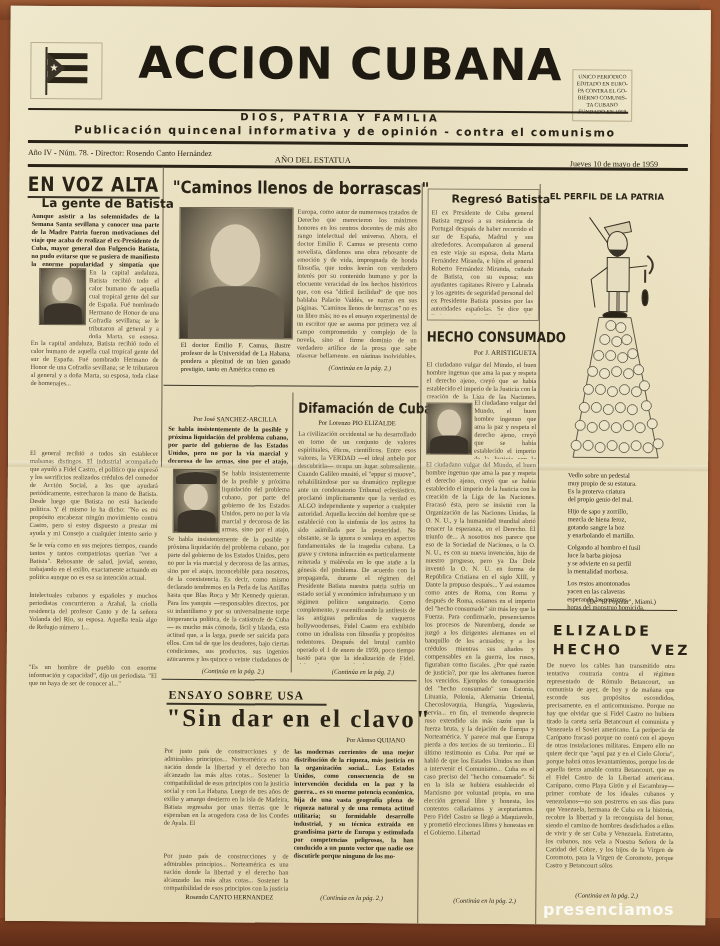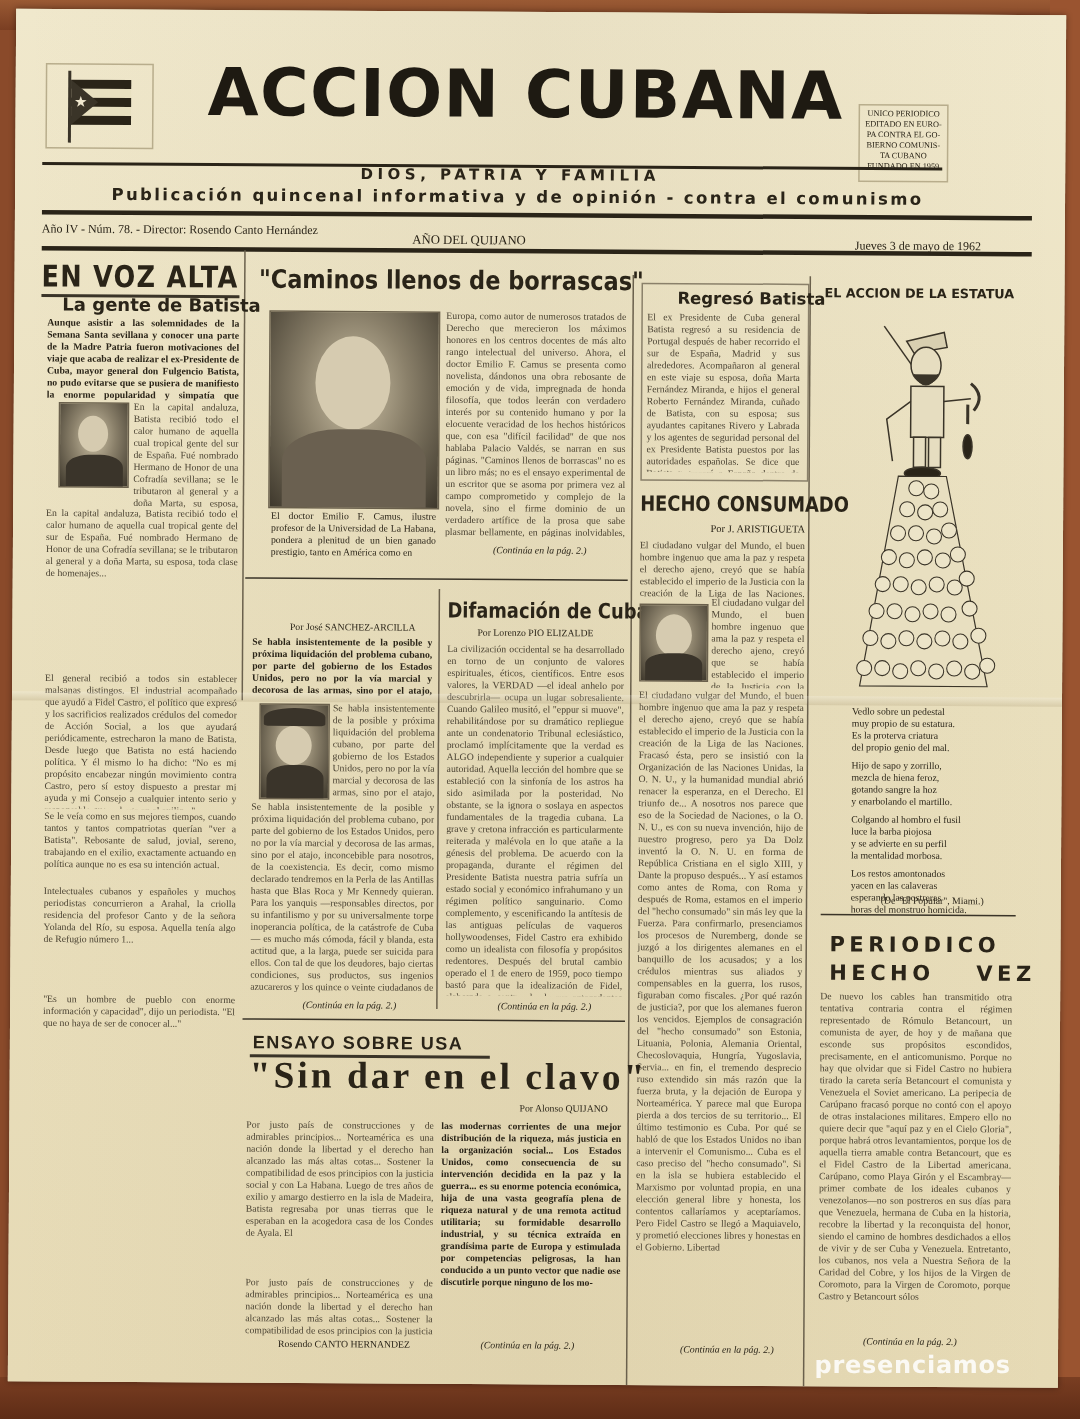--- a/index.html
+++ b/index.html
@@ -61,21 +61,21 @@
   .h-mano { position:absolute; left:32px; top:190px; font-family:"DejaVu Sans", sans-serif; font-size:12px; font-weight:bold; }
   .h-caminos { position:absolute; left:163px; top:170px; font-family:"DejaVu Sans", sans-serif; font-size:17px; font-weight:bold; transform:scaleX(0.88); transform-origin:left; }
   .h-regreso { position:absolute; left:422px; top:184px; font-family:"DejaVu Sans", sans-serif; font-size:11px; font-weight:bold;padding-left:20px; }
   .h-hecho { position:absolute; left:418px; top:320px; font-family:"DejaVu Sans", sans-serif; font-size:14px; font-weight:bold; transform:scaleX(0.85); transform-origin:left; }
   .byline-hecho { position:absolute; left:465px; top:340px; font-size:7px; }
   .h-perfil { position:absolute; left:540px; top:182px; font-family:"DejaVu Sans", sans-serif; font-size:8.5px; font-weight:bold; }
   .h-coex { position:absolute; left:163px; top:387px; font-size:20px; letter-spacing:1px; }
   .byline-coex { position:absolute; left:185px; top:408px; font-size:6.5px; }
   .h-difa { position:absolute; left:290px; top:392px; font-family:"DejaVu Sans", sans-serif; font-size:14px; font-weight:bold; transform:scaleX(0.85); transform-origin:left; }
   .byline-difa { position:absolute; left:310px; top:411px; font-size:6.5px; }
-  .h-ensayo { position:absolute; left:162px; top:681px; font-family:Liberation Sans, sans-serif; font-size:12px; font-weight:bold; letter-spacing:1px; }
+  .h-ensayo { position:absolute; left:162px; top:681px; font-family:Liberation Serif, serif; font-size:12px; font-weight:bold; letter-spacing:1px; }
   .h-sindar { position:absolute; left:160px; top:697px; font-size:25px; font-weight:bold; letter-spacing:2px; }
   .byline-sindar { position:absolute; left:340px; top:728px; font-size:6.5px; }
   .h-venez { position:absolute; left:546px; top:612px; font-family:"DejaVu Sans", sans-serif; font-size:14px; font-weight:bold; letter-spacing:3px; line-height:19px; }
 
   
   .photo { position:absolute; background:radial-gradient(ellipse at 50% 40%, #cfc4a8 0%, #8a806a 45%, #3e382c 100%); border:1px solid #6a604c; }
   .photo .face { position:absolute; border-radius:50%; background:#d6cbb0; }
   .photo .suit { position:absolute; background:#3a342a; border-radius:40% 40% 0 0; }
 
   
@@ -127,22 +127,22 @@
     <div>EDITADO EN EURO-</div>
     <div>PA CONTRA EL GO-</div>
     <div>BIERNO COMUNIS-</div>
     <div>TA CUBANO</div>
     <div>FUNDADO EN 1959</div>
   </div>
   <div class="rule-thick" style="left:18px; top:102px; width:600px; height:2px;"></div>
   <div class="tagline">Publicación quincenal informativa y de opinión - contra el comunismo</div>
   <div class="rule-thick" style="left:18px; top:134px; width:660px;"></div>
   <div class="issue">Año IV - Núm. 78. - Director: Rosendo Canto Hernández</div>
-  <div class="year-label">AÑO DEL QUIJANO</div>
-  <div class="date">Jueves 3 de mayo de 1962</div>
+  <div class="year-label">AÑO DEL ESTATUA</div>
+  <div class="date">Jueves 10 de mayo de 1959</div>
   <div class="rule-thick" style="left:18px; top:158px; width:660px;"></div>
 
   <div class="col-rule" style="left:153px; top:160px; height:300px;"></div>
   <div class="col-rule" style="left:412px; top:175px; height:740px;"></div>
   <div class="col-rule" style="left:530px; top:175px; height:740px;"></div>
   <div class="col-rule" style="left:284px; top:385px; height:280px;"></div>
   <div class="rule-thin" style="left:155px; top:378px; width:255px;"></div>
   <div class="rule-thin" style="left:155px; top:672px; width:255px;"></div>
   <div class="rule-thin" style="left:540px; top:600px; width:130px;"></div>
 
@@ -194,21 +194,21 @@
   <div class="byline-hecho">Por J. ARISTIGUETA</div>
   <div class="textblock" style="left:418px; top:352px; width:110px; height:38px;">El ciudadano vulgar del Mundo, el buen hombre ingenuo que ama la paz y respeta el derecho ajeno, creyó que se había establecido el imperio de la Justicia con la creación de la Liga de las Naciones. Fracasó ésta, pero se insistió con la Organización de las Naciones Unidas, la O. N. U., y la humanidad mundial abrió renacer la esperanza, en el Derecho. El triunfo de... A nosotros nos parece que eso de la Sociedad de Naciones, o la O. N. U., es con su nueva invención, hijo de nuestro progreso, pero ya Da Dolz inventó la O. N. U. en forma de República Cristiana en el siglo XIII, y Dante la propuso después... Y así estamos como antes de Roma, con Roma y después de Roma, estamos en el imperio del "hecho consumado" sin más ley que la Fuerza. Para confirmarlo, presenciamos los procesos de Nuremberg, donde se juzgó a los dirigentes alemanes en el banquillo de los acusados; y a los crédulos mientras sus aliados y compensables en la guerra, los rusos, figuraban como fiscales. ¿Por qué razón de justicia?, por que los alemanes fueron los vencidos. Ejemplos de consagración del "hecho consumado" son Estonia, Lituania, Polonia, Alemania Oriental, Checoslovaquia, Hungría, Yugoslavia, Servia... en fin, el tremendo desprecio ruso extendido sin más razón que la fuerza bruta, y la dejación de Europa y Norteamérica. Y parece mal que Europa pierda a dos tercios de su territorio... El último testimonio es Cuba. Por qué se habló de que los Estados Unidos no iban a intervenir el Comunismo... Cuba es el caso preciso del "hecho consumado". Si en la isla se hubiera establecido el Marxismo por voluntad propia, en una elección general libre y honesta, los contentos callaríamos y aceptaríamos. Pero Fidel Castro se llegó a Maquiavelo, y prometió elecciones libres y honestas en el Gobierno. Libertad</div>
   <div class="photo" style="left:418px; top:394px; width:44px; height:50px;">
     <div class="face" style="left:10px; top:6px; width:24px; height:28px;"></div>
     <div class="suit" style="left:3px; top:32px; width:38px; height:18px;"></div>
   </div>
   <div class="textblock" style="left:466px; top:390px; width:62px; height:60px;">El ciudadano vulgar del Mundo, el buen hombre ingenuo que ama la paz y respeta el derecho ajeno, creyó que se había establecido el imperio de la Justicia con la creación de la Liga de las Naciones. Fracasó ésta, pero se insistió con la Organización de las Naciones Unidas, la O. N. U., y la humanidad mundial abrió renacer la esperanza, en el Derecho. El triunfo de... A nosotros nos parece que eso de la Sociedad de Naciones, o la O. N. U., es con su nueva invención, hijo de nuestro progreso, pero ya Da Dolz inventó la O. N. U. en forma de República Cristiana en el siglo XIII, y Dante la propuso después... Y así estamos como antes de Roma, con Roma y después de Roma, estamos en el imperio del "hecho consumado" sin más ley que la Fuerza. Para confirmarlo, presenciamos los procesos de Nuremberg, donde se juzgó a los dirigentes alemanes en el banquillo de los acusados; y a los crédulos mientras sus aliados y compensables en la guerra, los rusos, figuraban como fiscales. ¿Por qué razón de justicia?, por que los alemanes fueron los vencidos. Ejemplos de consagración del "hecho consumado" son Estonia, Lituania, Polonia, Alemania Oriental, Checoslovaquia, Hungría, Yugoslavia, Servia... en fin, el tremendo desprecio ruso extendido sin más razón que la fuerza bruta, y la dejación de Europa y Norteamérica. Y parece mal que Europa pierda a dos tercios de su territorio... El último testimonio es Cuba. Por qué se habló de que los Estados Unidos no iban a intervenir el Comunismo... Cuba es el caso preciso del "hecho consumado". Si en la isla se hubiera establecido el Marxismo por voluntad propia, en una elección general libre y honesta, los contentos callaríamos y aceptaríamos. Pero Fidel Castro se llegó a Maquiavelo, y prometió elecciones libres y honestas en el Gobierno. Libertad</div>
   <div class="textblock" style="left:418px; top:452px; width:110px; height:430px;">El ciudadano vulgar del Mundo, el buen hombre ingenuo que ama la paz y respeta el derecho ajeno, creyó que se había establecido el imperio de la Justicia con la creación de la Liga de las Naciones. Fracasó ésta, pero se insistió con la Organización de las Naciones Unidas, la O. N. U., y la humanidad mundial abrió renacer la esperanza, en el Derecho. El triunfo de... A nosotros nos parece que eso de la Sociedad de Naciones, o la O. N. U., es con su nueva invención, hijo de nuestro progreso, pero ya Da Dolz inventó la O. N. U. en forma de República Cristiana en el siglo XIII, y Dante la propuso después... Y así estamos como antes de Roma, con Roma y después de Roma, estamos en el imperio del "hecho consumado" sin más ley que la Fuerza. Para confirmarlo, presenciamos los procesos de Nuremberg, donde se juzgó a los dirigentes alemanes en el banquillo de los acusados; y a los crédulos mientras sus aliados y compensables en la guerra, los rusos, figuraban como fiscales. ¿Por qué razón de justicia?, por que los alemanes fueron los vencidos. Ejemplos de consagración del "hecho consumado" son Estonia, Lituania, Polonia, Alemania Oriental, Checoslovaquia, Hungría, Yugoslavia, Servia... en fin, el tremendo desprecio ruso extendido sin más razón que la fuerza bruta, y la dejación de Europa y Norteamérica. Y parece mal que Europa pierda a dos tercios de su territorio... El último testimonio es Cuba. Por qué se habló de que los Estados Unidos no iban a intervenir el Comunismo... Cuba es el caso preciso del "hecho consumado". Si en la isla se hubiera establecido el Marxismo por voluntad propia, en una elección general libre y honesta, los contentos callaríamos y aceptaríamos. Pero Fidel Castro se llegó a Maquiavelo, y prometió elecciones libres y honestas en el Gobierno. Libertad</div>
   <div class="cont" style="left:448px; top:888px;">(Continúa en la pág. 2.)</div>
 
-  <div class="h-perfil">EL ACCION DE LA ESTATUA</div>
+  <div class="h-perfil">EL PERFIL DE LA PATRIA</div>
   <svg class="cartoon" viewBox="0 0 110 255">
     <g fill="none" stroke="#3a3428" stroke-width="1">
       <line x1="30" y1="10" x2="55" y2="45"></line>
       <path d="M45 20 L70 14 L72 24 L50 28 Z" fill="#d8cfb0"></path>
       <ellipse cx="58" cy="36" rx="10" ry="12" fill="#e6ddc0"></ellipse>
       <path d="M50 42 Q58 56 66 42" fill="#3a3428"></path>
       <rect x="48" y="50" width="22" height="34" fill="#e6ddc0"></rect>
       <path d="M70 60 L88 58"></path>
       <path d="M88 48 Q98 56 90 66" stroke-width="2"></path>
       <line x1="86" y1="62" x2="86" y2="75" stroke-width="2"></line>
@@ -288,21 +288,21 @@
     <div class="stanza">
       <div>Los restos amontonados</div>
       <div>yacen en las calaveras</div>
       <div>esperando las postreras</div>
       <div>horas del monstruo homicida.</div>
     </div>
   </div>
   <div class="poem-src">(De "El Popular", Miami.)</div>
 
   <div class="h-venez">
-    <div>PERIODICO</div>
+    <div>ELIZALDE</div>
     <div style="word-spacing:20px;">HECHO VEZ</div>
   </div>
   <div class="textblock" style="left:540px; top:652px; width:128px; height:226px;">De nuevo los cables han transmitido otra tentativa contraria contra el régimen representado de Rómulo Betancourt, un comunista de ayer, de hoy y de mañana que esconde sus propósitos escondidos, precisamente, en el anticomunismo. Porque no hay que olvidar que si Fidel Castro no hubiera tirado la careta sería Betancourt el comunista y Venezuela el Soviet americano. La peripecia de Carúpano fracasó porque no contó con el apoyo de otras instalaciones militares. Empero ello no quiere decir que "aquí paz y en el Cielo Gloria", porque habrá otros levantamientos, porque los de aquella tierra amable contra Betancourt, que es el Fidel Castro de la Libertad americana. Carúpano, como Playa Girón y el Escambray—primer combate de los ideales cubanos y venezolanos—no son postreros en sus días para que Venezuela, hermana de Cuba en la historia, recobre la libertad y la reconquista del honor, siendo el camino de hombres desdichados a ellos de vivir y de ser Cuba y Venezuela. Entretanto, los cubanos, nos vela a Nuestra Señora de la Caridad del Cobre, y los hijos de la Virgen de Coromoto, para la Virgen de Coromoto, porque Castro y Betancourt sólos</div>
   <div class="cont" style="left:570px; top:882px;">(Continúa en la pág. 2.)</div>
 
   <div class="h-ensayo">ENSAYO SOBRE USA</div>
   <div class="rule-thin" style="left:160px; top:696px; width:160px; height:2px;"></div>
   <div class="h-sindar">"Sin dar en el clavo"</div>
   <div class="byline-sindar">Por Alonso QUIJANO</div>
   <div class="textblock" style="left:158px; top:740px; width:125px; height:100px;">Por justo país de construcciones y de admirables principios... Norteamérica es una nación donde la libertad y el derecho han alcanzado las más altas cotas... Sostener la compatibilidad de esos principios con la justicia social y con La Habana. Luego de tres años de exilio y amargo destierro en la isla de Madeira, Batista regresaba por unas tierras que le esperaban en la acogedora casa de los Condes de Ayala. El</div>

